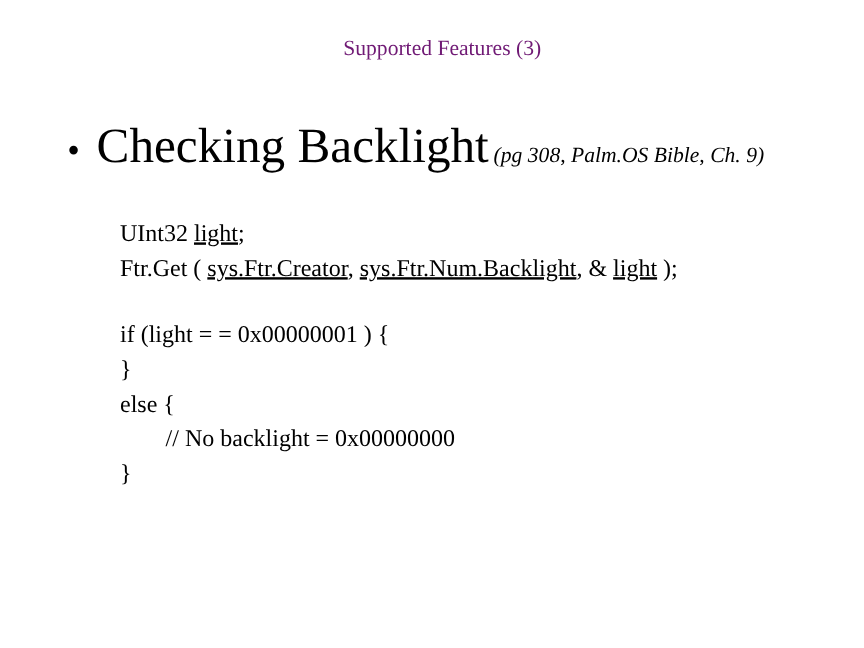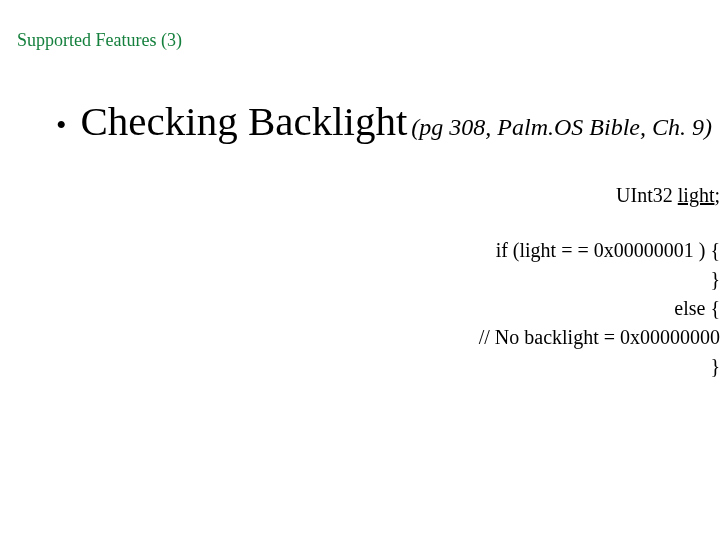--- a/index.html
+++ b/index.html
@@ -12,47 +12,47 @@
     color: #000000;
   }
   .slide {
     width: 720px;
     height: 540px;
     position: relative;
     box-sizing: border-box;
     padding: 30px 0 0 0;
   }
   .title {
+    text-align: center;
     font-size: 18px;
-    color: #15803d;
+    color: #701a75;
     margin: 0 0 46px 17px;
   }
   .bullet-row {
     display: flex;
     align-items: baseline;
     padding-left: 56px;
     margin-bottom: 36px;
   }
   .bullet-dot {
     font-size: 30px;
     line-height: 1;
     margin-right: 14px;
   }
   .headline {
     font-size: 41px;
   }
   .citation {
-    font-size: 24px;
+    font-size: 18px;
     font-style: italic;
   }
   .code-block {
     padding-left: 100px;
     font-size: 20px;
     line-height: 1.45;
-    text-align: right;
   }
   .code-block p {
     margin: 0;
   }
   .indent {
     padding-left: 38px;
   }
   .gap {
     height: 26px;
   }
@@ -70,20 +70,23 @@
       <span class="headline">Checking Backlight</span>
       <span> </span>
       <span class="citation">(pg 308, Palm.OS Bible, Ch. 9)</span>
     </span>
   </div>
 
   <div class="code-block">
     <p>
       <span>UInt32 </span><u>light</u><span>;</span>
     </p>
+    <p>
+      <span>Ftr.Get ( </span><u>sys.Ftr.Creator</u><span>, </span><u>sys.Ftr.Num.Backlight</u><span>, &amp; </span><u>light</u><span> );</span>
+    </p>
 
     <div class="gap"></div>
 
     <p>if (light = = 0x00000001 ) {</p>
     <p>}</p>
     <p>else {</p>
     <p class="indent">// No backlight = 0x00000000</p>
     <p>}</p>
   </div>
 

